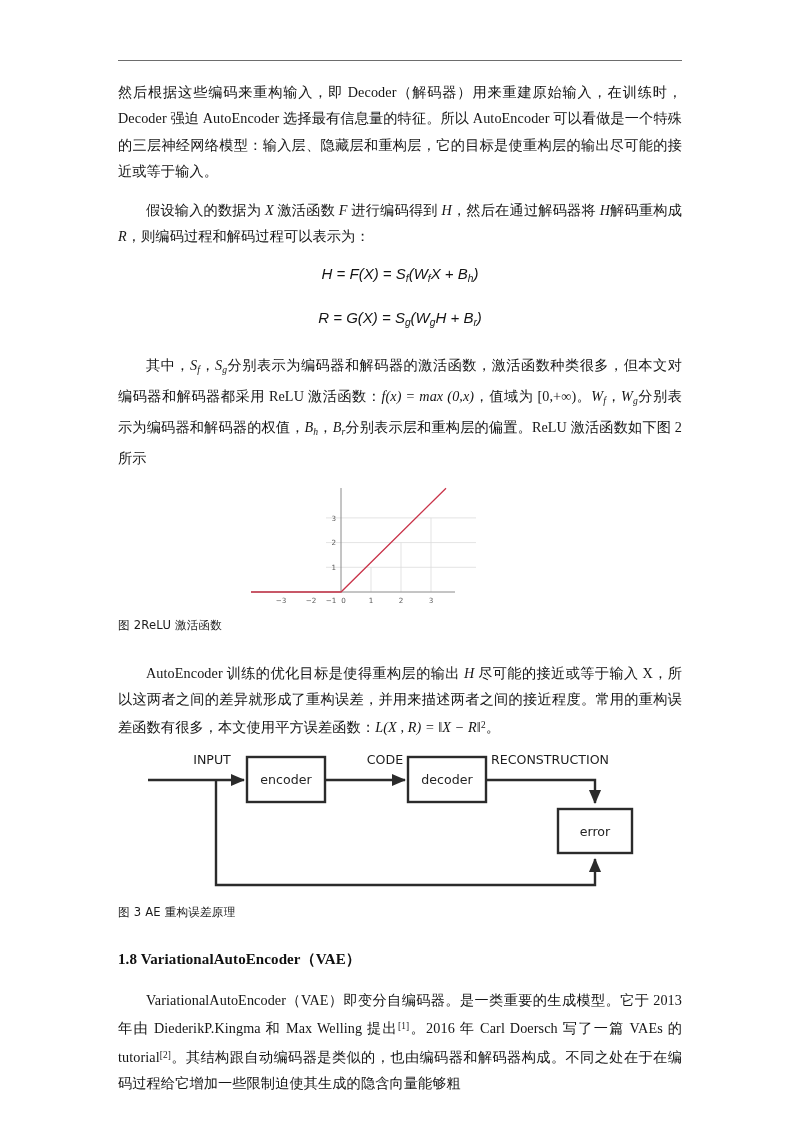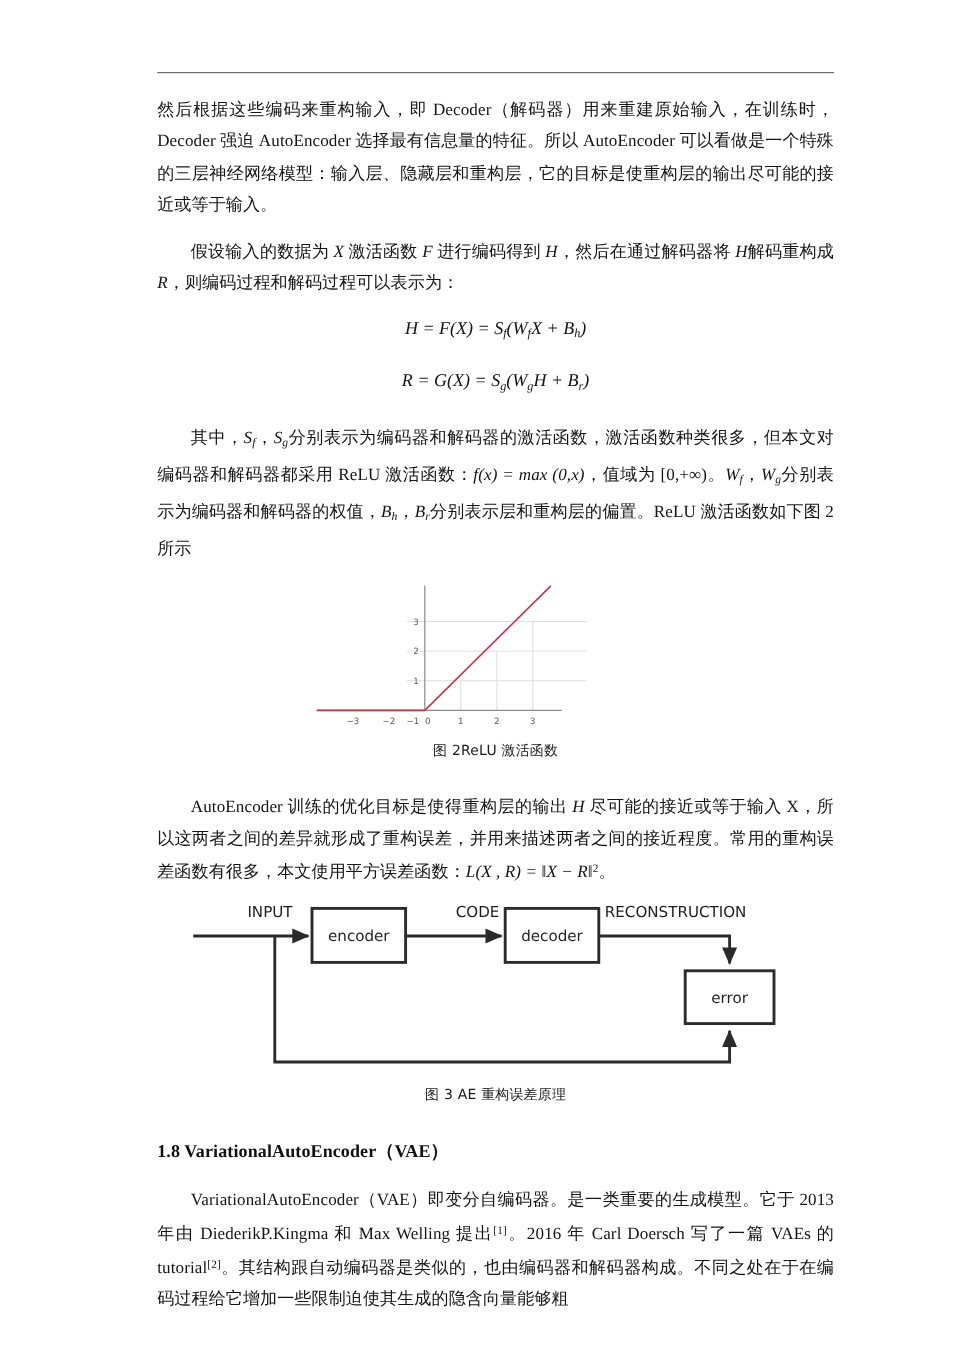--- a/index.html
+++ b/index.html
@@ -12,21 +12,20 @@
     font-family: "Liberation Serif", serif;
     color: #1a1a1a;
   }
   .page {
     position: relative;
     width: 776px;
     height: 1131px;
     background: #ffffff;
     overflow: hidden;
     box-sizing: border-box;
-    margin-left: 13px;
   }
   .content {
     position: absolute;
     left: 118px;
     top: 60px;
     width: 564px;
   }
   .header-rule {
     width: 564px;
     height: 0;
@@ -56,29 +55,28 @@
   }
   sup {
     font-size: 0.66em;
     vertical-align: 0.45em;
   }
   .formula-block {
     margin: 9px 0 2px 0;
     text-align: center;
   }
   .formula {
-    font-family: Liberation Serif, serif;
+    font-family: Liberation Sans, sans-serif;
     font-style: italic;
     font-size: 15px;
     line-height: 30px;
     white-space: nowrap;
     color: #141414;
   }
   .caption {
-    text-align: center;
     font-family: "DejaVu Sans", sans-serif;
     font-size: 11.6px;
     color: #1b1b1b;
     margin: 8px 0 0 0;
     letter-spacing: 0.2px;
   }
   h2.section-heading {
     font-family: "Liberation Serif", serif;
     font-size: 15px;
     font-weight: bold;

